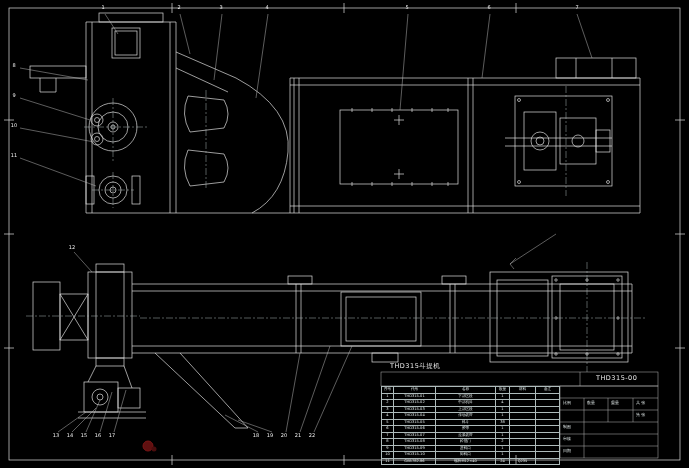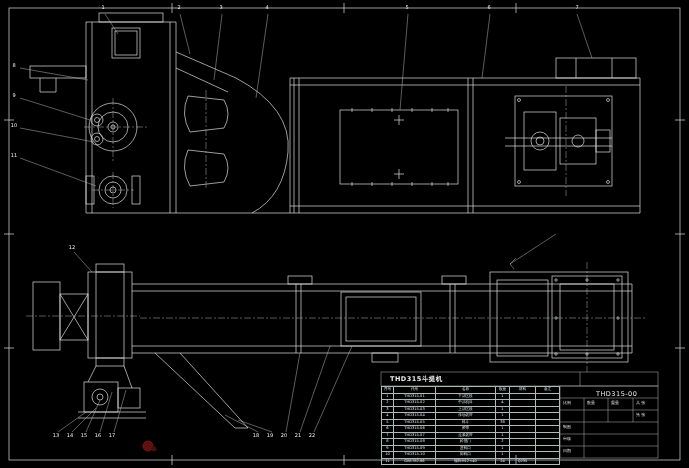--- a/index.html
+++ b/index.html
@@ -233,22 +233,22 @@
       <line x1="608" y1="398" x2="608" y2="422"></line>
       <line x1="633" y1="398" x2="633" y2="422"></line>
     </g>
 
     <g>
       <circle cx="148" cy="446" r="5" fill="#5f1010" stroke="#7a1616" stroke-width="1"></circle>
       <circle cx="154" cy="449" r="2.5" fill="#4a0d0d" stroke="none"></circle>
     </g>
   </svg>
 
-  <div class="strip" style="left:390px;top:375px;font-weight:bold;">THD315斗提机</div>
-  <div class="strip" style="left:596px;top:390px;">THD315-00</div>
+  <div class="strip" style="left:390px;top:362px;">THD315斗提机</div>
+  <div class="strip" style="left:596px;top:374px;">THD315-00</div>
 
   <table class="parts">
     <colgroup>
       <col style="width:12px">
         <col style="width:42px">
         <col style="width:60px">
       <col style="width:14px">
         <col style="width:26px">
         <col style="width:24px">
     </colgroup>

